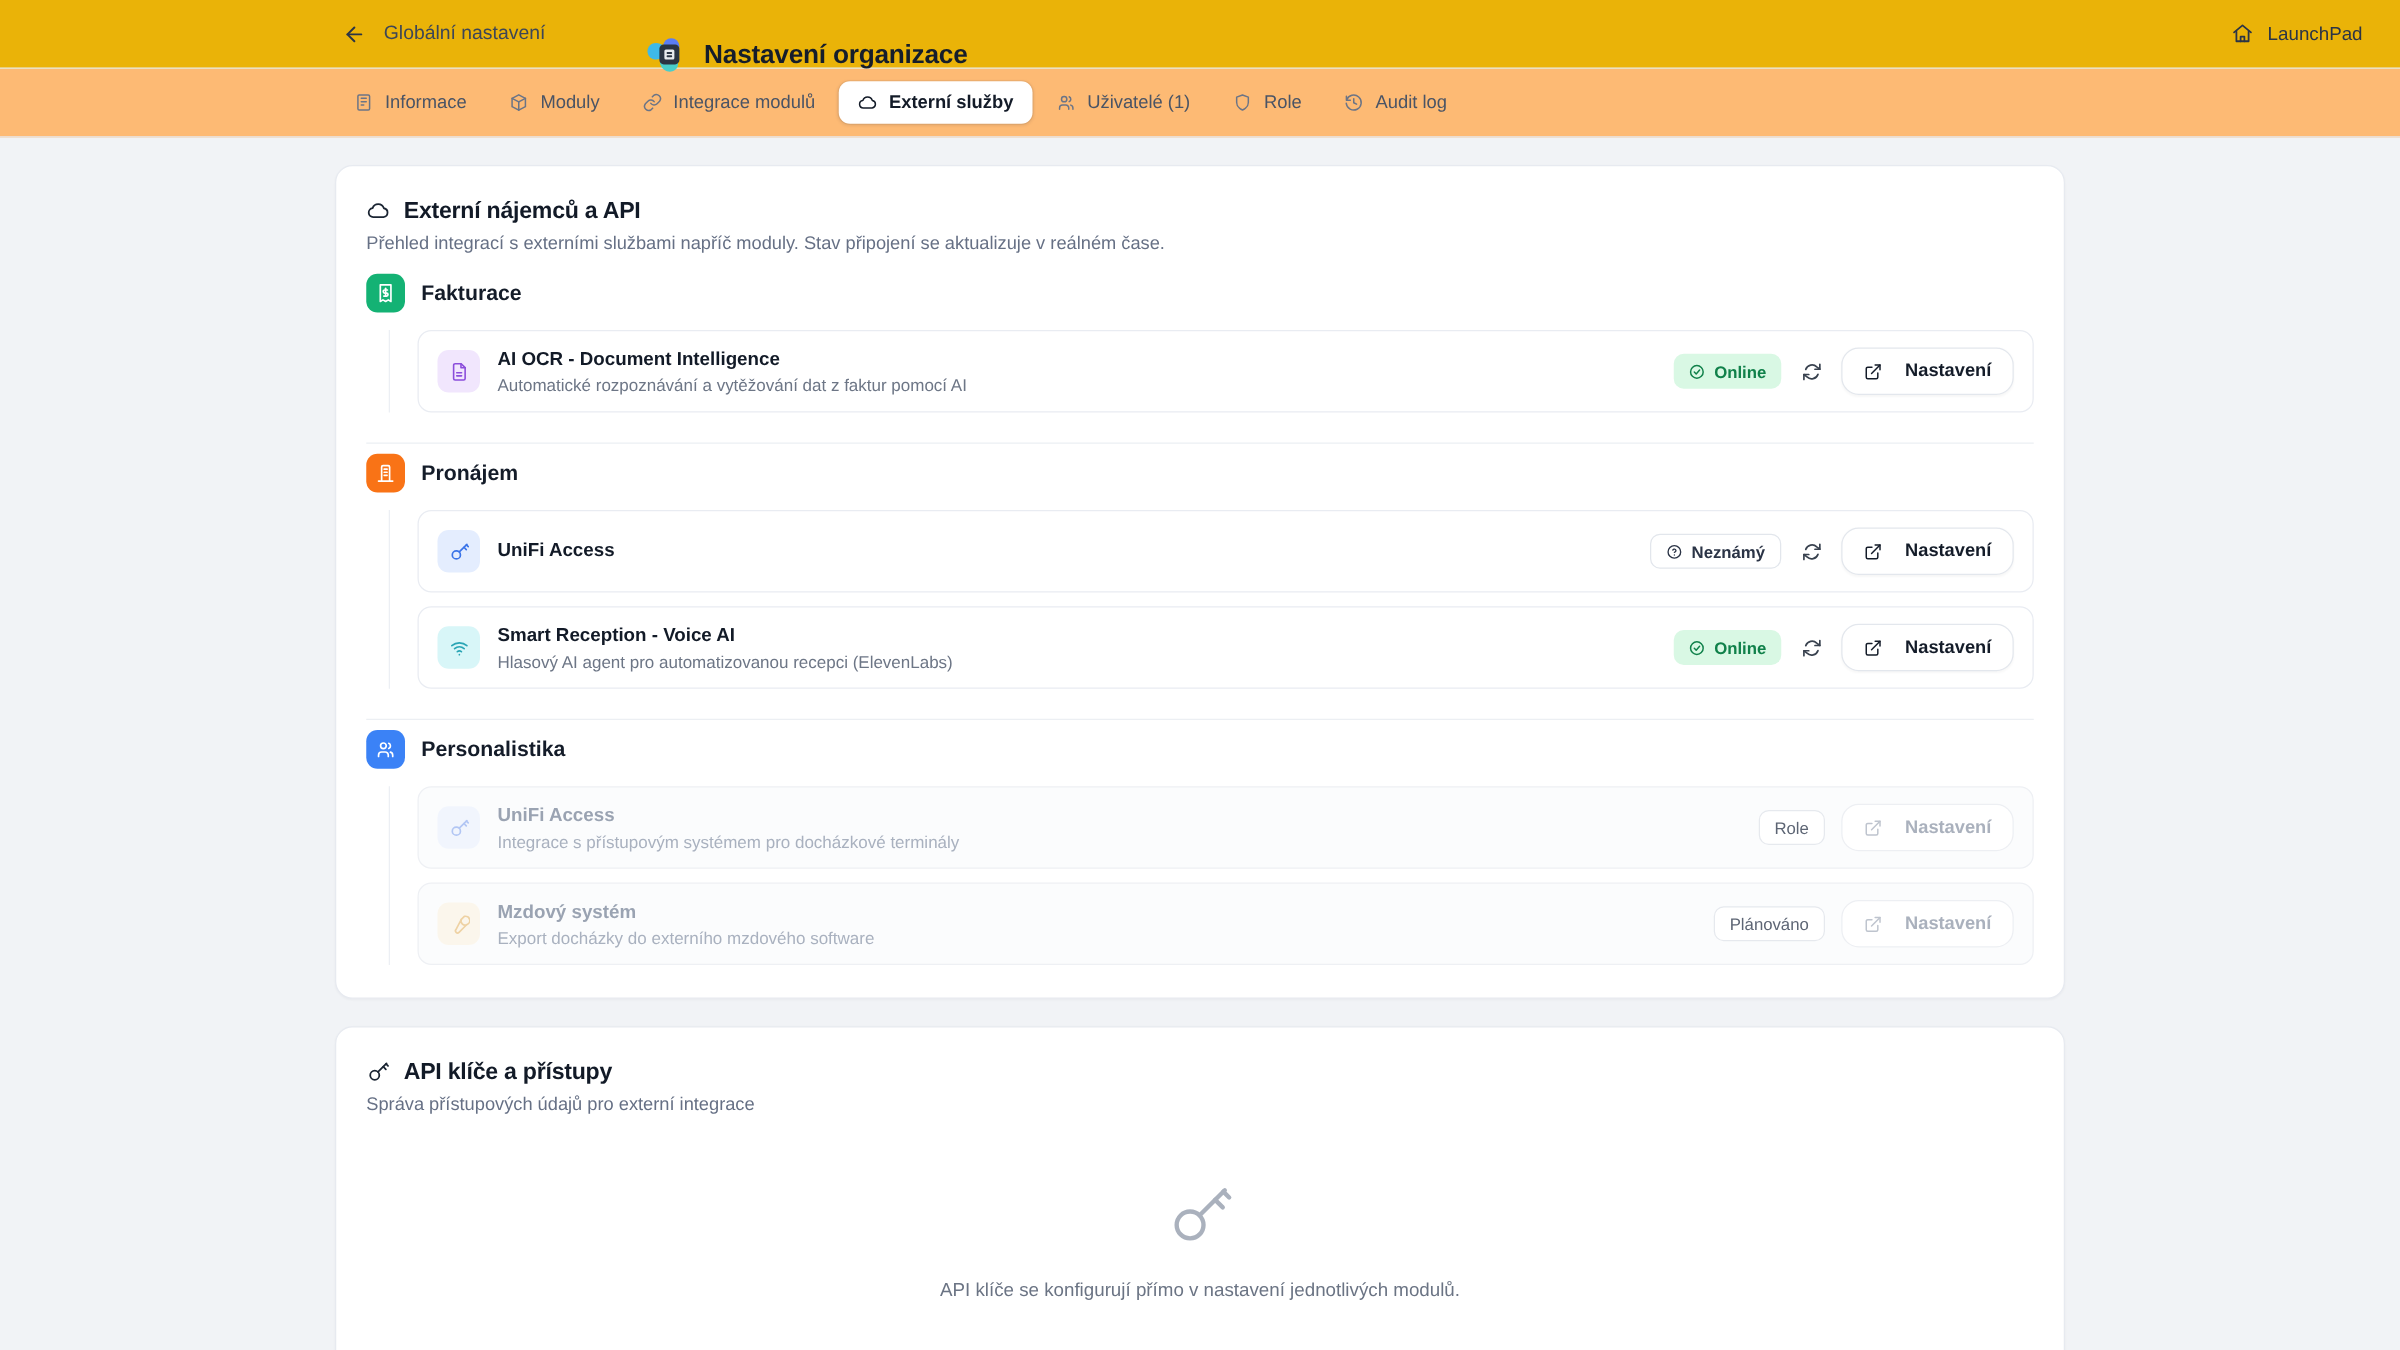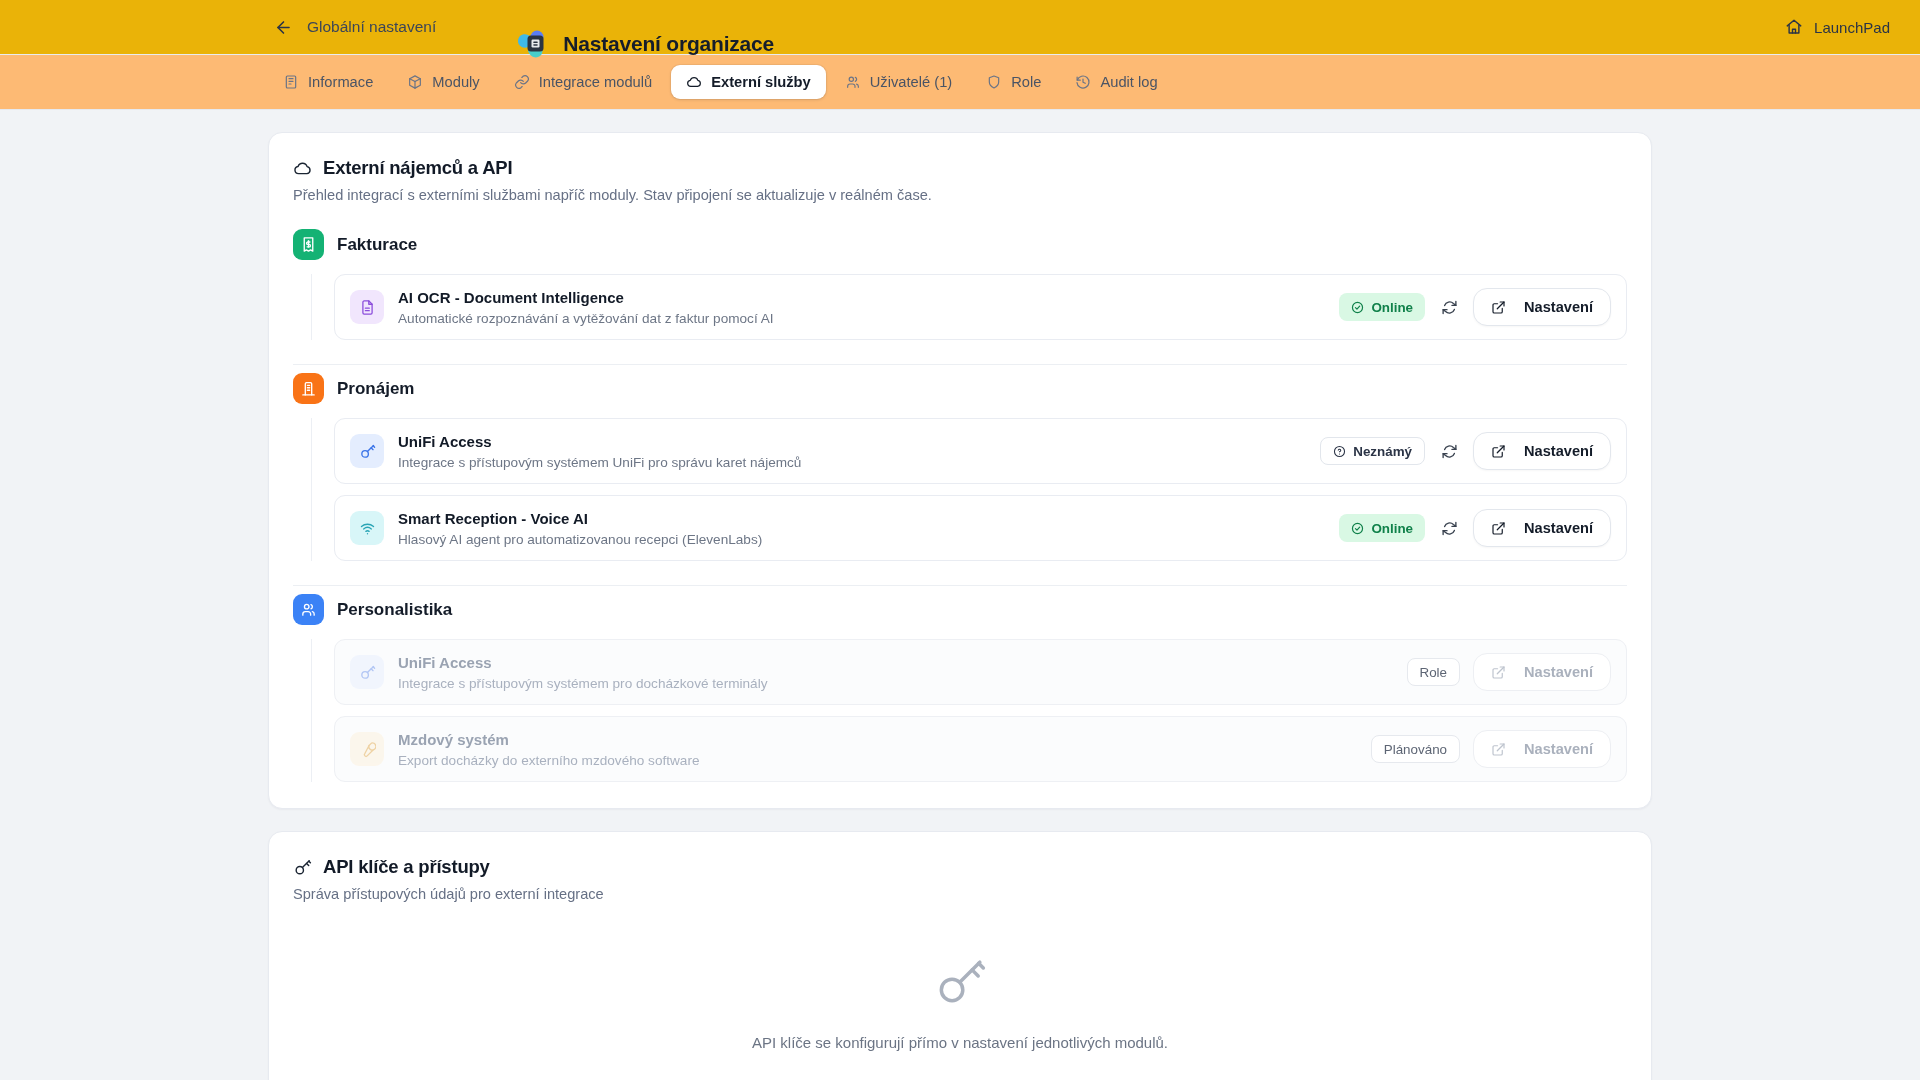--- a/index.html
+++ b/index.html
@@ -63,21 +63,21 @@
   }
   .card-pad { padding: 24px 24px 26px 24px; }
 
   .card-title {
     display:flex; align-items:center; gap: 11px;
     font-size: 18.5px; font-weight: 700; color:#121a27; letter-spacing:-0.2px;
   }
   .card-sub { margin-top: 8px; font-size: 14.6px; color:#667085; }
 
   
-  .group { margin-top: 26px; }
+  .group { margin-top: 16px; }
   .group + .group { margin-top: 8px; }
   .group-head { display:flex; align-items:center; gap: 13px; }
   .group-icon {
     width: 31px; height: 31px; border-radius: 9px;
     display:flex; align-items:center; justify-content:center;
     color:#fff; flex:none;
   }
   .group-name { font-size: 17px; font-weight: 600; color:#141c29; }
 
   .rows { margin-top: 14px; margin-left: 18px;
@@ -351,21 +351,20 @@
               <span class="srv-icon" style="background:#e4edfe;color:#3b74e8;">
                 <svg width="17" height="17" viewBox="0 0 24 24" fill="none" stroke="currentColor" stroke-width="1.9" stroke-linecap="round" stroke-linejoin="round">
                     <circle cx="8.6" cy="15.4" r="4.6"></circle>
                     <line x1="11.9" y1="12.1" x2="20.5" y2="3.5"></line>
                     <line x1="17.2" y1="6.8" x2="19.8" y2="9.4"></line>
                     <line x1="20" y1="4" x2="22" y2="6"></line>
                   </svg>
               </span>
               <span class="srv-text">
                 <span class="srv-name">UniFi Access</span>
-                <span class="srv-desc" style="display:block;">Integrace s přístupovým systémem UniFi pro správu karet nájemců</span>
               </span>
               <span class="srv-actions">
                 <span class="badge unknown">
                   <span>
                     <svg width="13" height="13" viewBox="0 0 24 24" fill="none" stroke="currentColor" stroke-width="2" stroke-linecap="round" stroke-linejoin="round">
                         <circle cx="12" cy="12" r="9.3"></circle>
                         <path d="M9.7 9.4a2.4 2.4 0 0 1 4.6.8c0 1.6-2.3 2.4-2.3 2.4"></path>
                         <line x1="12" y1="16.6" x2="12.01" y2="16.6"></line>
                       </svg>
                   </span>

